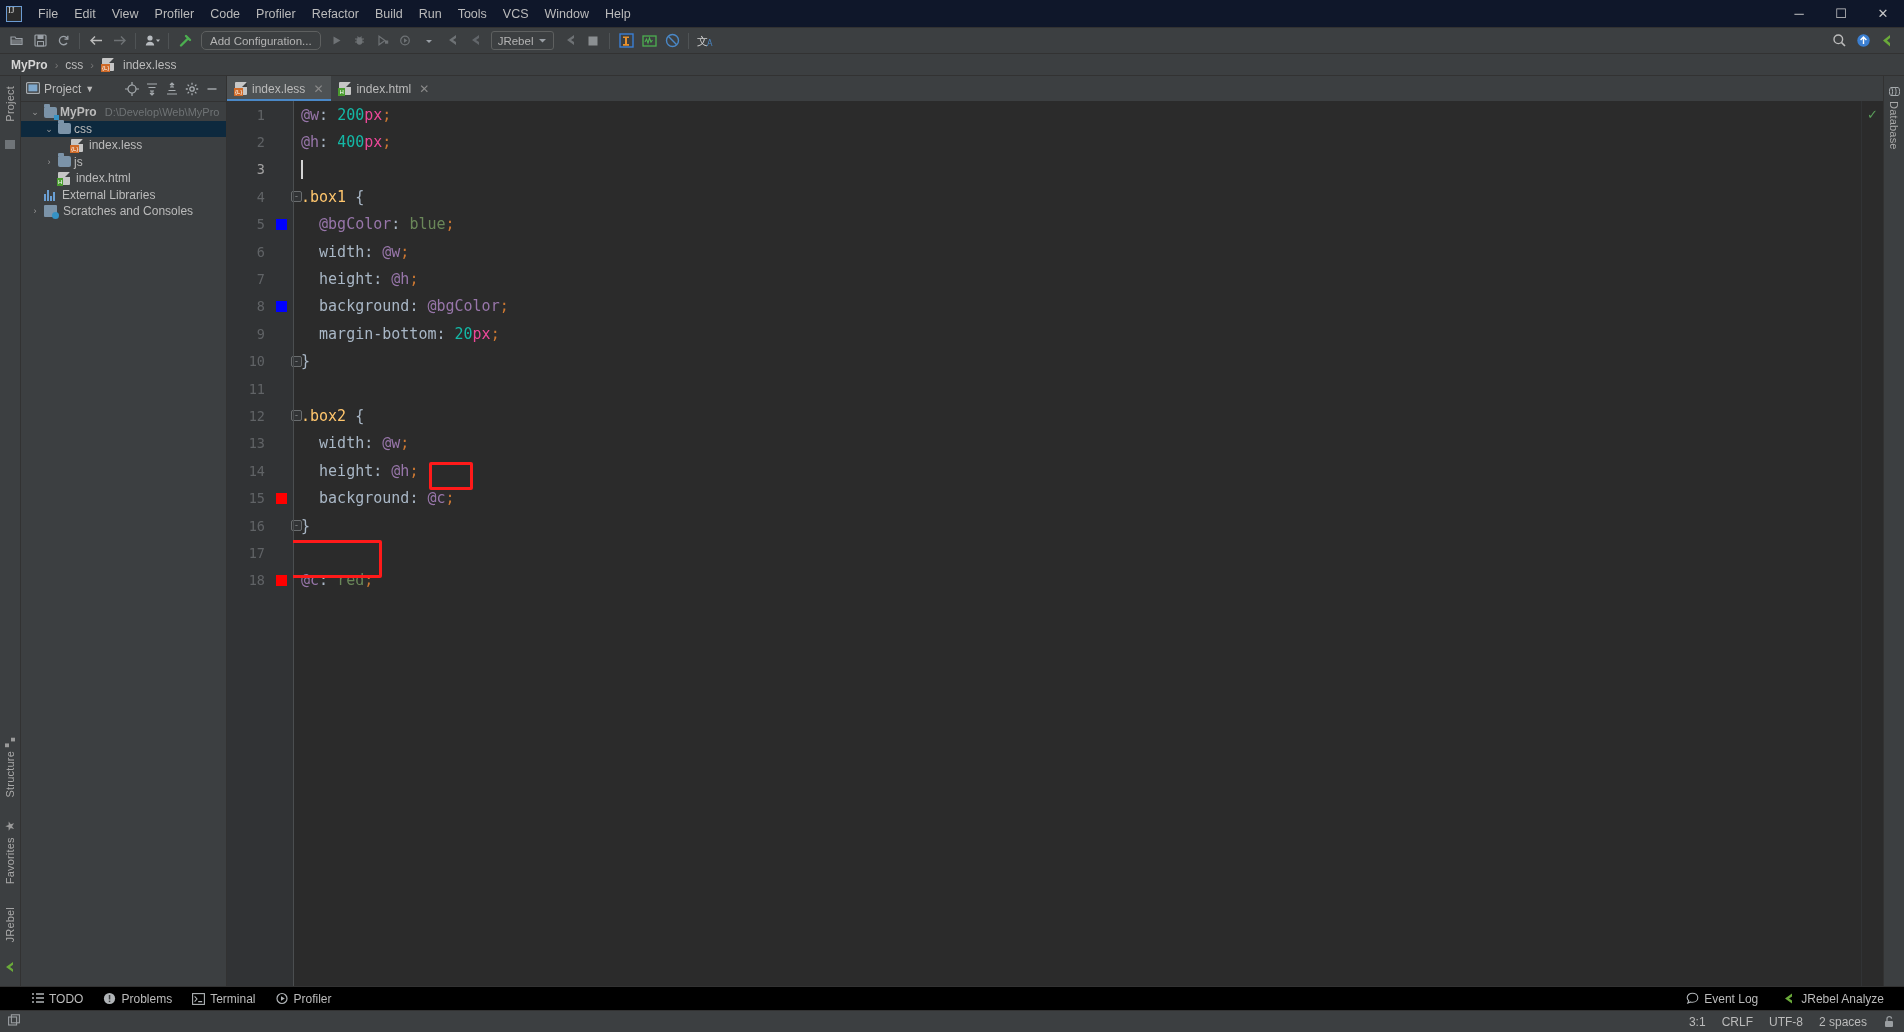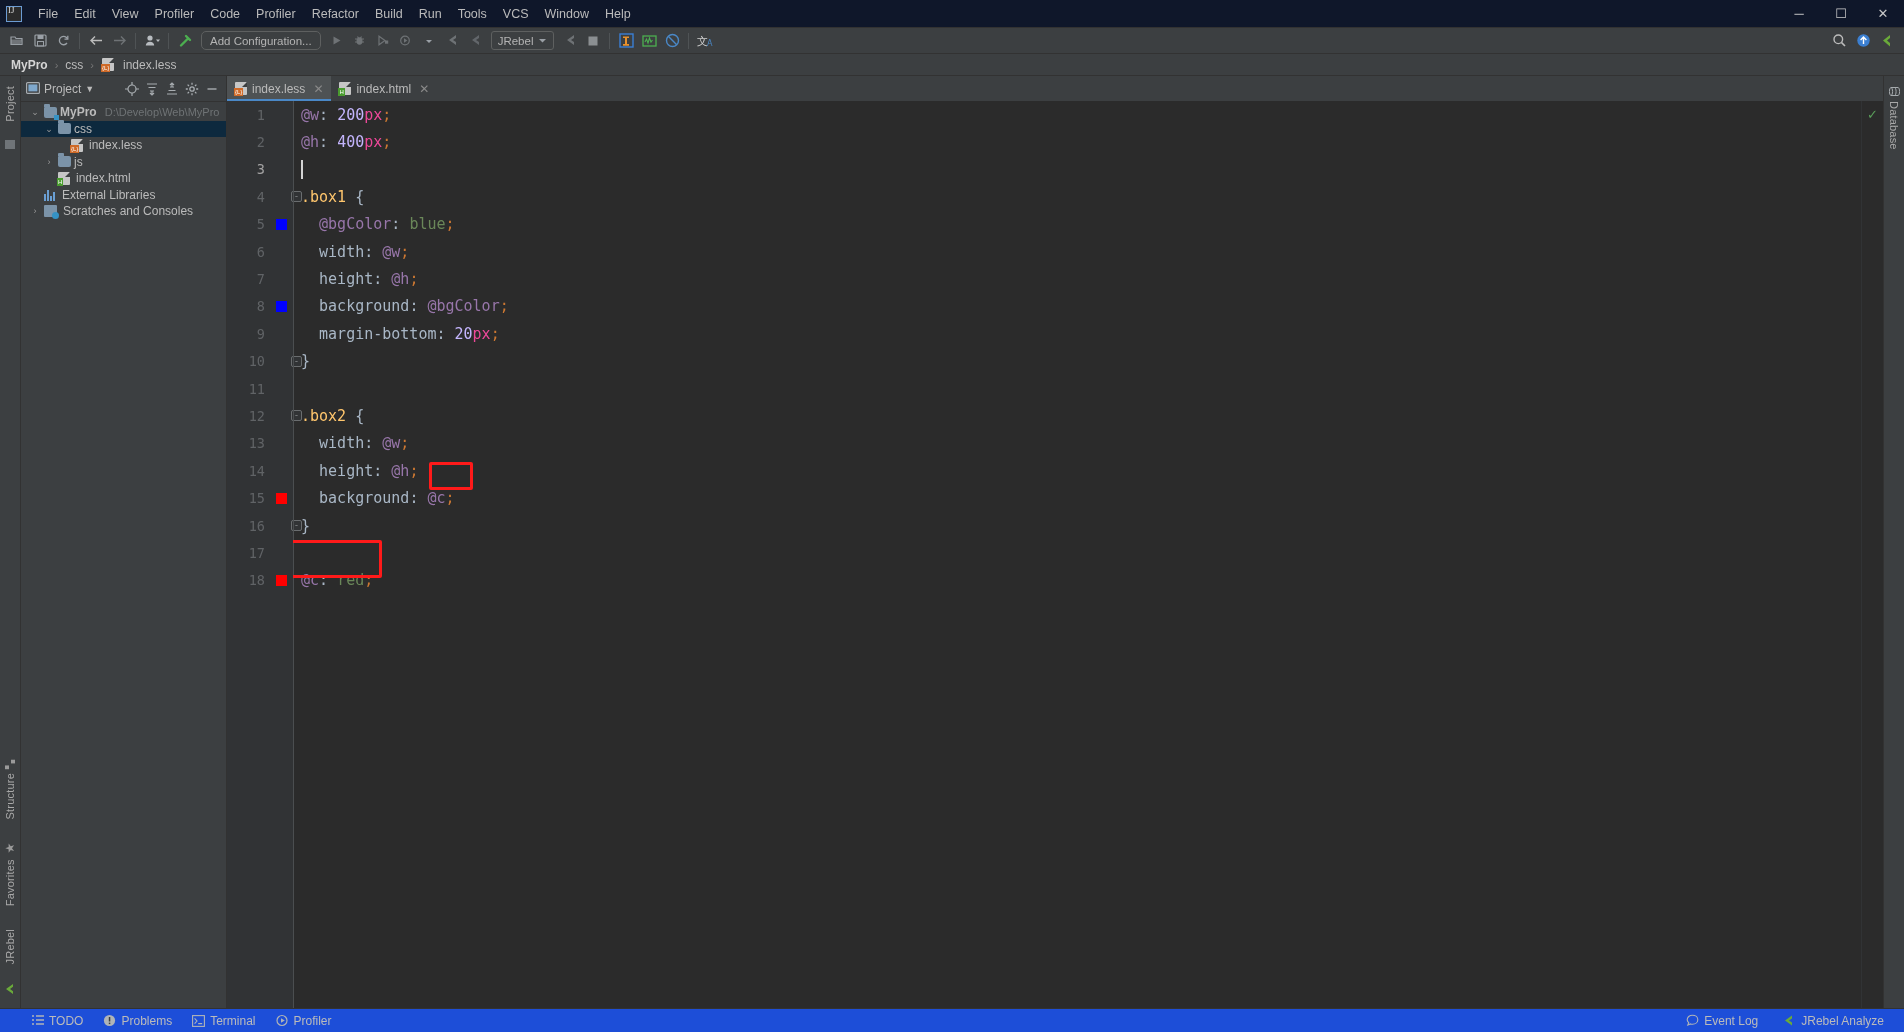--- a/index.html
+++ b/index.html
@@ -180,21 +180,21 @@
   .foldline {
     position: absolute; left: 66px; top: 0; bottom: 0; width: 1px; background: #4b4e50;
   }
   .code {
     position: absolute; left: 0; top: 0; right: 0;
     font-family: "DejaVu Sans Mono", monospace; font-size: 15px;
     white-space: pre; padding-left: 8px;
   }
   .cline { height: 27.4px; display: flex; align-items: center; color: #a9b7c6; }
   .k-var { color: #9876aa; }
-  .k-num { color: #c4b5fd; }
+  .k-num { color: #14b8a6; }
   .k-unit { color: #ec4899; }
   .k-punc { color: #cc7832; }
   .k-sel { color: #ffc66d; }
   .k-prop { color: #a9b7c6; }
   .k-val { color: #6a8759; }
   .k-brace { color: #a9b7c6; }
   .caret {
     display: inline-block; width: 1.5px; height: 19px; background: #d4d4d4;
     vertical-align: middle;
   }
@@ -209,21 +209,21 @@
 
   
   .strip-right {
     width: 21px; background: #3c3f41; border-left: 1px solid #323232;
     flex: 0 0 21px; display: flex; flex-direction: column; align-items: center;
   }
   .strip-right .top { margin-top: 6px; }
 
   
   .toolwin-bar {
-    height: 24px; background: #1d4ed8; display: flex; align-items: center;
+    height: 24px; background: #000000; display: flex; align-items: center;
     gap: 0px; padding-left: 22px; border-top: 1px solid #323232; font-size: 12px;
   }
   .tw-item { display: flex; align-items: center; gap: 5px; padding: 2px 10px; color: #bbbbbb; }
   .tw-right { margin-left: auto; display: flex; align-items: center; gap: 4px; padding-right: 10px; }
   .statusbar {
     height: 22px; background: #3c3f41; display: flex; align-items: center;
     padding: 0 8px; font-size: 12px; color: #bbbbbb; border-top: 1px solid #323232;
   }
   .sb-right { margin-left: auto; display: flex; align-items: center; gap: 16px; }
   .sb-item { color: #bbbbbb; }
@@ -688,14 +688,34 @@
       </div>
       <div class="tw-item">
         <svg width="14" height="13" viewBox="0 0 14 13">
             <path d="M10 1.5 3 6.5l7 5V8.5L7 6.5l3-2z" fill="#6aaa3a"></path>
           </svg>
         <span>JRebel Analyze</span>
       </div>
     </div>
   </div>
 
+  <div class="statusbar">
+    <span>
+      <svg width="13" height="13" viewBox="0 0 13 13">
+          <rect x="0.6" y="3" width="8" height="8" fill="none" stroke="#9a9ea1" stroke-width="1.1"></rect>
+          <rect x="3.4" y="0.8" width="8" height="8" fill="none" stroke="#9a9ea1" stroke-width="1.1"></rect>
+        </svg>
+    </span>
+    <div class="sb-right">
+      <span class="sb-item">3:1</span>
+      <span class="sb-item">CRLF</span>
+      <span class="sb-item">UTF-8</span>
+      <span class="sb-item">2 spaces</span>
+      <span class="sb-lock">
+        <svg width="13" height="13" viewBox="0 0 13 13">
+            <rect x="2" y="6" width="8" height="6" rx="1" fill="#9a9ea1"></rect>
+            <path d="M4 6V4.2A2.3 2.3 0 0 1 8.6 3.6" fill="none" stroke="#9a9ea1" stroke-width="1.3"></path>
+          </svg>
+      </span>
+    </div>
+  </div>
 
 </div>
 
 </body></html>

